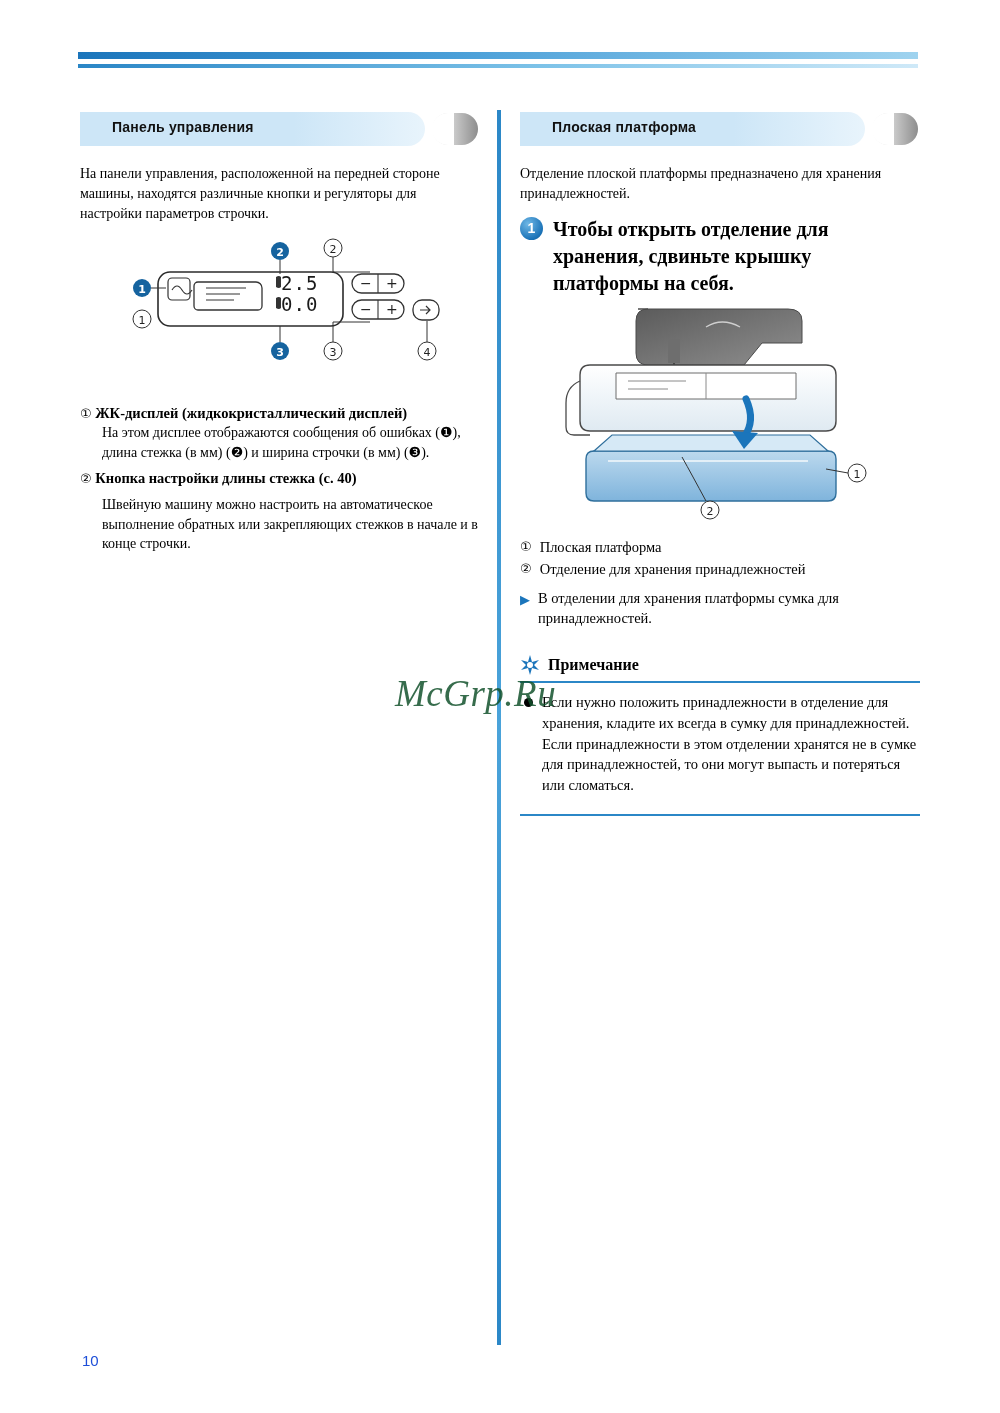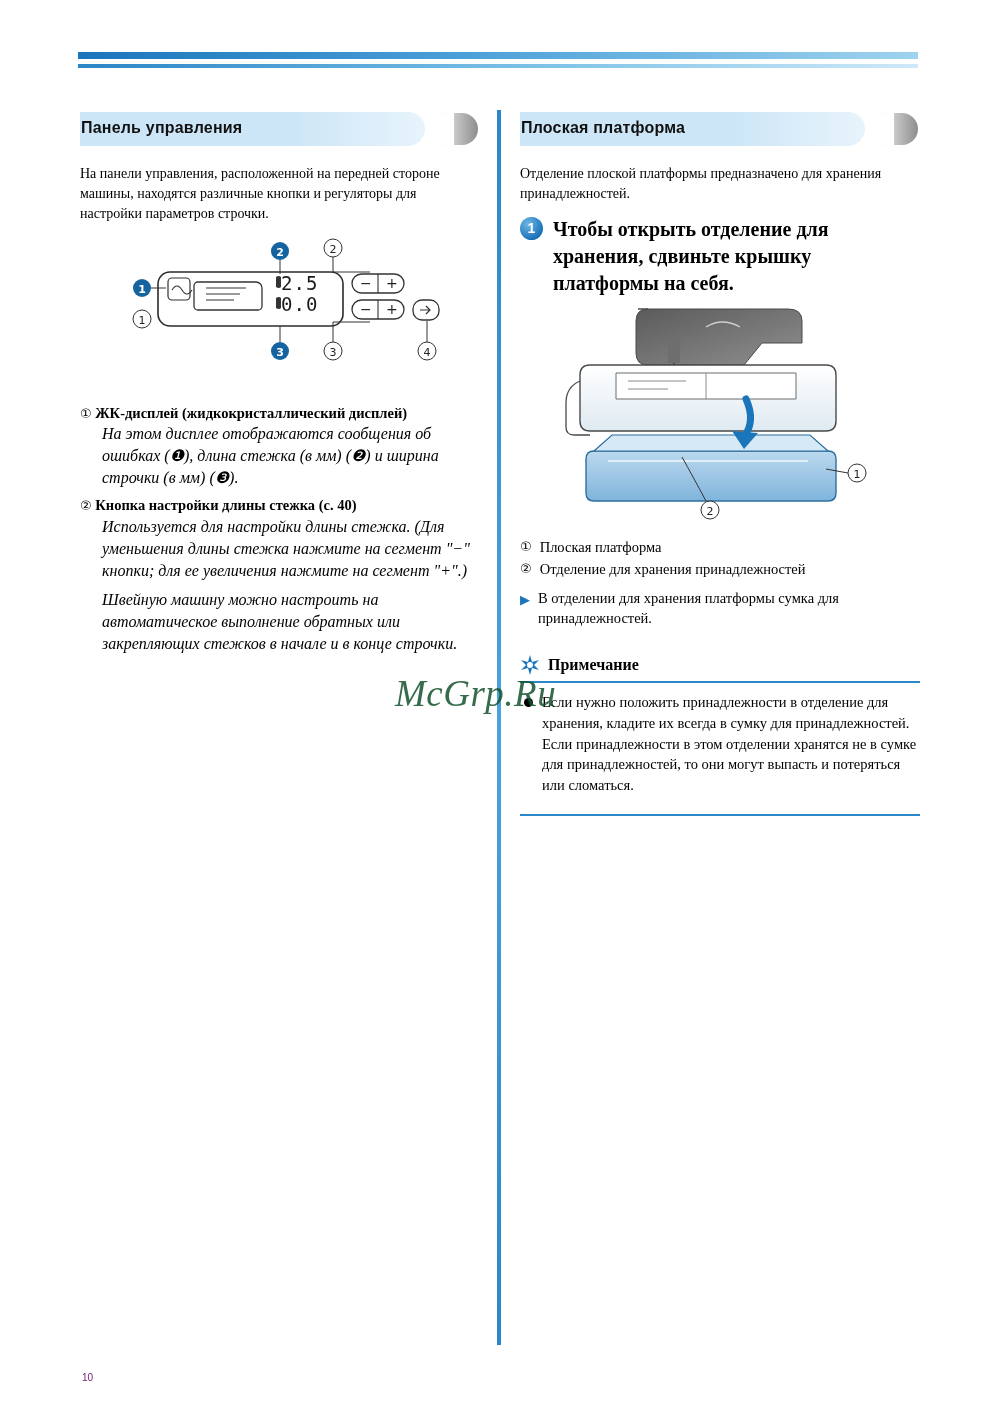--- a/index.html
+++ b/index.html
@@ -64,24 +64,24 @@
   }
   .sec-head .bar {
     position: absolute;
     left: 0; top: 0;
     width: 345px; height: 34px;
     background: linear-gradient(90deg, #cde6f7 0%, #cde6f7 62%, #e8f4fc 100%);
     border-radius: 0 17px 17px 0;
   }
   .sec-head .title {
     position: absolute;
-    left: 1px; top: 7px;
+    left: 32px; top: 7px;
     font-family: "Liberation Sans", sans-serif;
     font-weight: bold;
-    font-size: 16px;
+    font-size: 14px;
     color: #111;
     letter-spacing: .2px;
   }
   .sec-head .pill {
     position: absolute;
     left: 352px; top: 1px;
     width: 46px; height: 32px;
     border-radius: 16px;
     background: linear-gradient(90deg, #ffffff 0%, #d9d9d9 35%, #8d8d8d 100%);
   }
@@ -131,24 +131,23 @@
   .defitem { margin-bottom: 7px; }
   .defitem .dhead {
     font-size: 14.5px;
     line-height: 1.35;
     font-weight: bold;
   }
   .defitem .dhead .cnum {
     font-weight: normal;
   }
   .defitem .dbody {
-    font-size: 16px;
+    font-size: 14px;
     line-height: 1.38;
     padding-left: 22px;
-    font-style: italic;
   }
   .cnum {
     display: inline-block;
     font-family: "DejaVu Sans", sans-serif;
     font-size: 13px;
   }
 
   .legend-row {
     display: flex;
     gap: 8px;
@@ -242,23 +241,22 @@
     color: #14532d;
     opacity: .85;
     white-space: nowrap;
     letter-spacing: .5px;
   }
 
   .page-num {
     position: absolute;
     left: 82px; top: 1352px;
     font-family: "Liberation Sans", sans-serif;
-    font-size: 10px;
-    color: #701a75;
-    margin-top: 20px;
+    font-size: 15px;
+    color: #1d4ed8;
   }
 </style>
 </head>
 <body>
 
 <div class="page">
 
   <div class="top-bar"></div>
   <div class="top-bar2"></div>
   <div class="col-divider"></div>
@@ -345,21 +343,20 @@
           <span>ЖК-дисплей (жидкокристаллический дисплей)</span>
         </div>
         <div class="dbody">На этом дисплее отображаются сообщения об ошибках (❶), длина стежка (в мм) (❷) и ширина строчки (в мм) (❸).</div>
       </div>
 
       <div class="defitem">
         <div class="dhead">
           <span class="cnum">②</span>
           <span>Кнопка настройки длины стежка (c. 40)</span>
         </div>
-        <div class="dbody">Используется для настройки длины стежка. (Для уменьшения длины стежка нажмите на сегмент "−" кнопки; для ее увеличения нажмите на сегмент "+".)</div>
       </div>
 
 
       <div class="defitem">
         <div class="dbody">Швейную машину можно настроить на автоматическое выполнение обратных или закрепляющих стежков в начале и в конце строчки.</div>
       </div>
 
     </div>
   </div>
 

